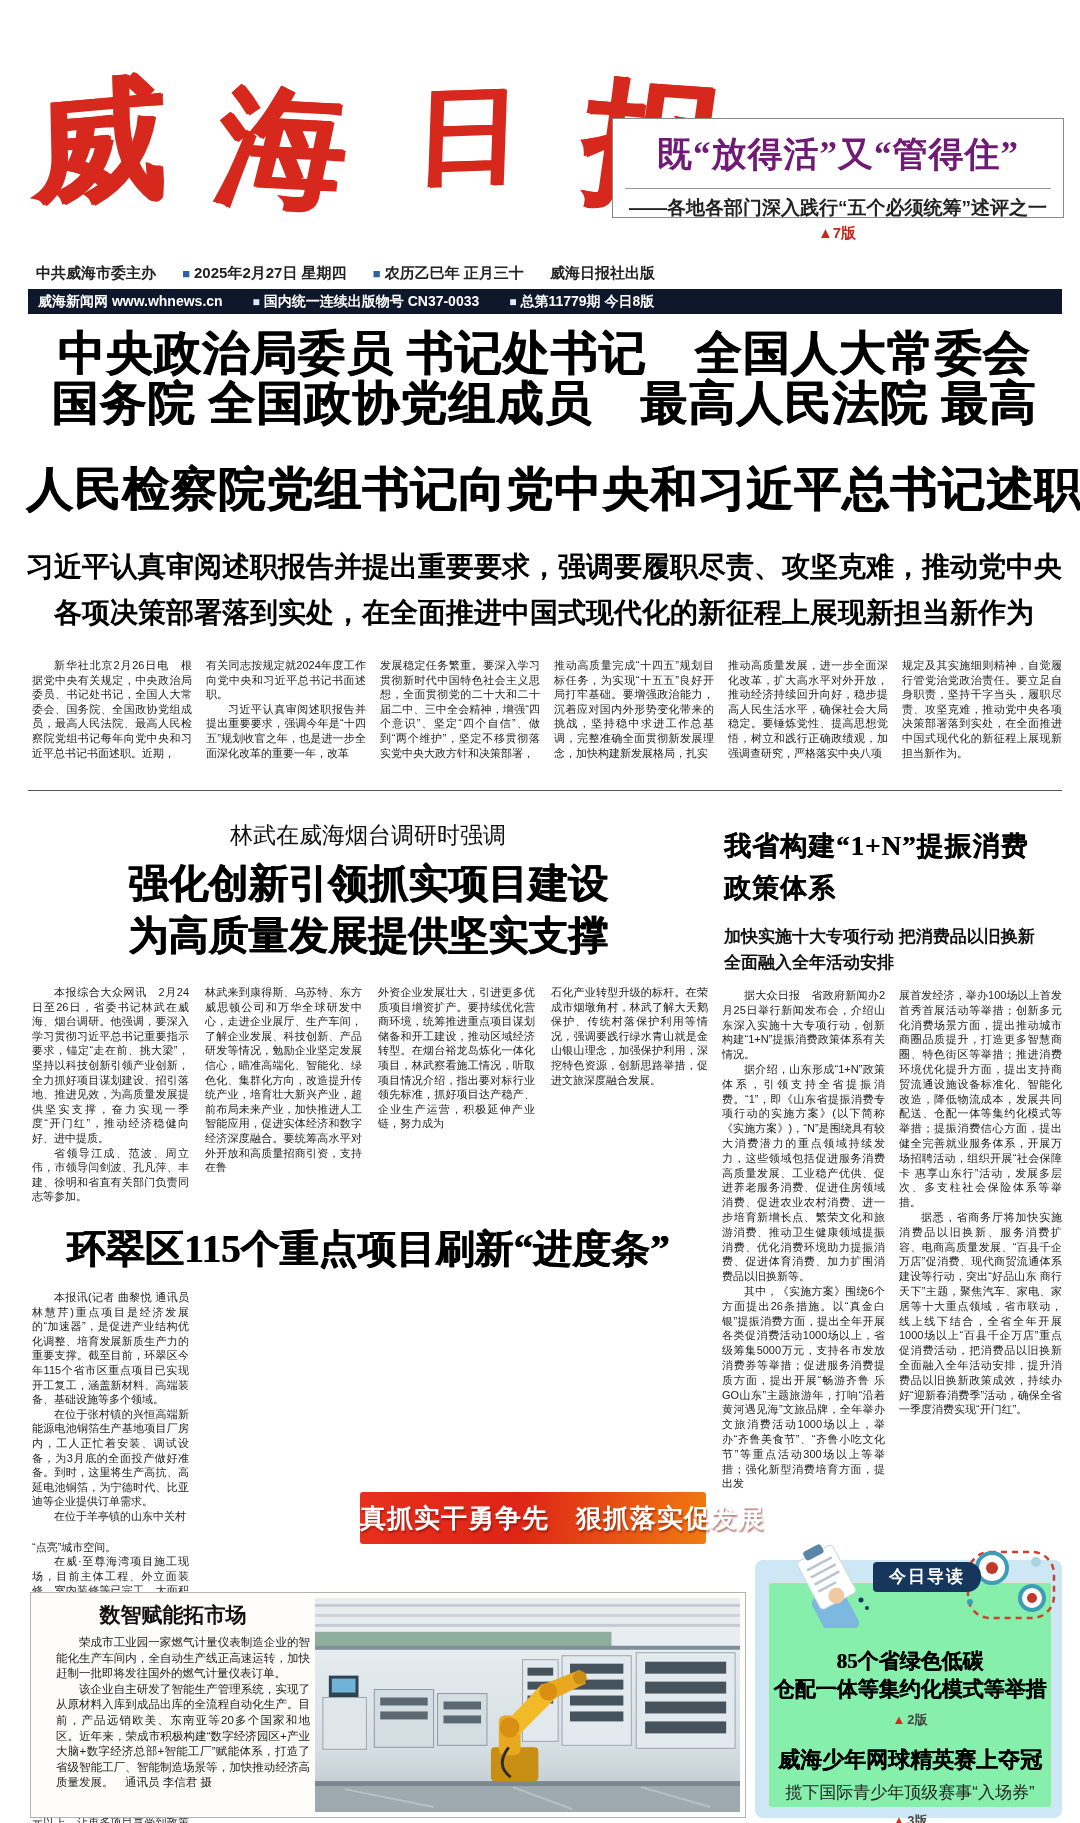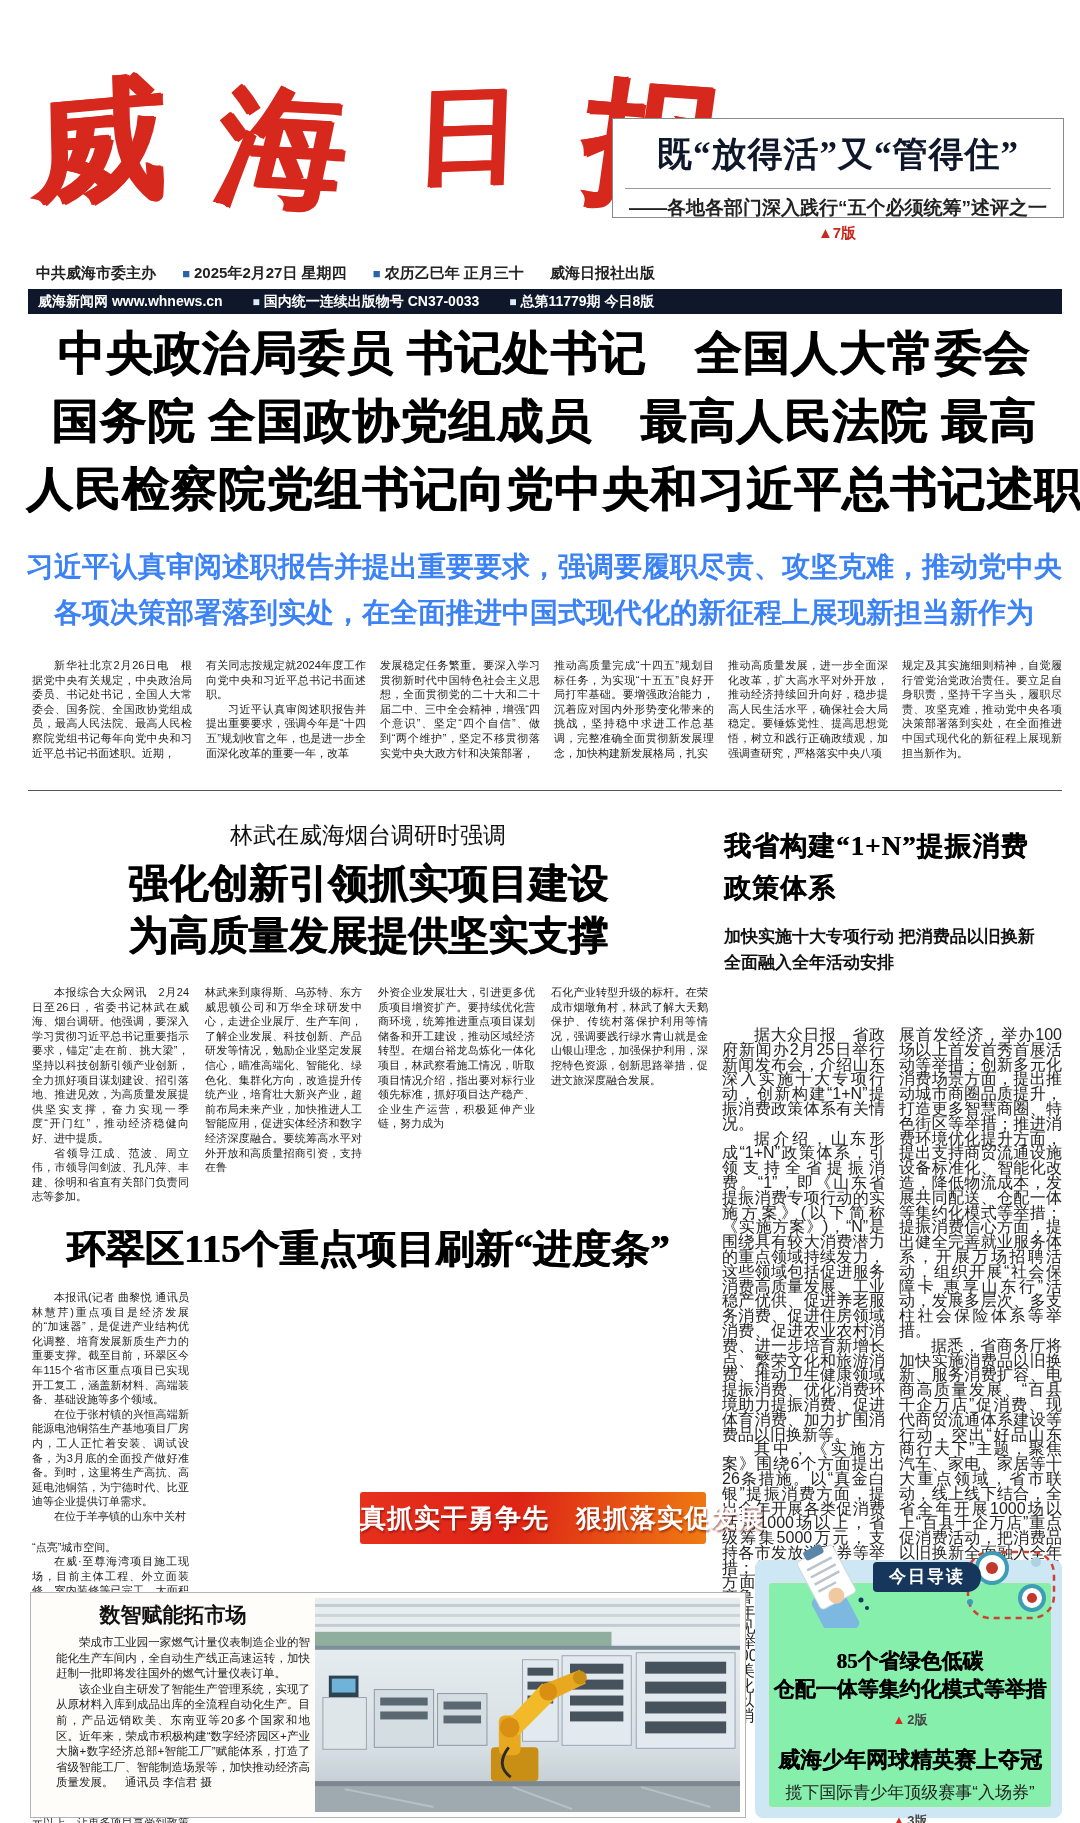--- a/index.html
+++ b/index.html
@@ -11,43 +11,43 @@
             font-family:"DejaVu Serif","Liberation Serif",serif;font-weight:900;font-size:128px;
             line-height:178px;letter-spacing:6px;transform:skewX(-4deg);white-space:nowrap;}
   .mc{display:inline-block;text-shadow:2px 1px 0 #d7281d,-1px 0 0 #d7281d;}
   .mc0{transform:rotate(-5deg) scale(1.04);}
   .mc1{transform:rotate(3deg) translateY(6px);}
   .mc2{transform:rotate(-2deg) scale(.82) translateY(-8px);}
   .mc3{transform:rotate(4deg) scale(1.05) translateY(2px);}
 
   
   .tr-box{position:absolute;left:612px;top:118px;width:450px;height:98px;border:1px solid #8a8a8a;background:#fff;}
-  .tr-title{margin-top:12px;text-align:center;font-weight:900;font-size:35px;color:#0f172a;
+  .tr-title{margin-top:12px;text-align:center;font-weight:900;font-size:35px;color:#701a75;
             font-family:"Liberation Serif","DejaVu Serif",serif;letter-spacing:1px;}
   .tr-sub{margin:10px 12px 0 12px;border-top:1px solid #999;padding-top:6px;text-align:center;
           font-size:19px;font-weight:600;color:#222;}
   .tr-page{position:absolute;left:612px;top:224px;width:450px;text-align:center;font-size:15px;
            font-weight:bold;color:#c8271d;}
 
   
   .info{position:absolute;left:36px;top:264px;width:1000px;font-size:15px;font-weight:bold;color:#222;white-space:nowrap;}
   .info .gap{display:inline-block;width:22px;}
   .sq{color:#2a63a8;font-size:13px;margin-right:4px;}
   .bluebar{position:absolute;left:28px;top:289px;width:1034px;height:25px;background:#0f172a;color:#fff;
            font-size:14px;font-weight:bold;line-height:25px;padding-left:10px;box-sizing:border-box;white-space:nowrap;}
   .bluebar .gap{display:inline-block;width:26px;}
   .sq-light{color:#dcebfa;font-size:12px;margin-right:4px;}
 
   
   .lead-h{position:absolute;left:26px;width:1036px;text-align:center;color:#000;
           font-family:"Liberation Serif","DejaVu Serif",serif;font-weight:900;font-size:47px;
           letter-spacing:1px;white-space:nowrap;text-shadow:1px 0 0 #000;}
-  .lh1{top:322px;} .lh2{top:390px;} .lh3{top:458px;}
+  .lh1{top:322px;} .lh2{top:372px;} .lh3{top:458px;}
   .lead-sub{position:absolute;left:26px;width:1036px;text-align:center;font-weight:bold;font-size:28px;
-            color:#3b82f6;white-space:nowrap;}
+            color:#000000;white-space:nowrap;}
   .ls1{top:548px;} .ls2{top:594px;}
   .cols{position:absolute;display:flex;}
   .col{font-size:11px;line-height:14.6px;text-align:justify;color:#222;}
   .col p{margin:0;text-indent:2em;}
   .col.cont p:first-child{text-indent:0;}
   .lead-cols{left:32px;top:658px;width:1030px;gap:14px;}
   .lead-cols .col{width:160px;flex:0 0 160px;}
   .rule1{position:absolute;left:28px;top:790px;width:1034px;border-top:1px solid #555;}
 
   
@@ -58,21 +58,21 @@
   .lw-cols{left:32px;top:985px;width:676px;gap:16px;}
   .lw-cols .col{width:157px;flex:0 0 157px;}
 
   
   .xf-h{position:absolute;left:724px;width:340px;color:#000;font-family:"Liberation Serif","DejaVu Serif",serif;
         font-weight:900;font-size:27px;letter-spacing:1px;text-shadow:0.5px 0 0 #000;white-space:nowrap;}
   .xfh1{top:828px;} .xfh2{top:870px;}
   .xf-sub{position:absolute;left:724px;width:340px;font-size:17px;font-weight:bold;color:#111;white-space:nowrap;}
   .xfs1{top:925px;} .xfs2{top:951px;}
   .xf-cols{left:722px;top:988px;width:340px;gap:14px;}
-  .xf-cols .col{width:163px;flex:0 0 163px;font-size:16px;line-height:14.8px;margin-top:40px;}
+  .xf-cols .col{width:163px;flex:0 0 163px;font-size:11px;line-height:14.8px;}
 
   
   .hc-h{position:absolute;left:30px;top:1222px;width:676px;text-align:center;color:#000;
         font-family:"Liberation Serif","DejaVu Serif",serif;font-weight:900;font-size:39px;text-shadow:1px 0 0 #000;white-space:nowrap;}
   .hc-cols{left:32px;top:1290px;width:676px;gap:16px;flex-direction:column;}
   .hc-cols .col{width:157px;flex:0 0 157px;}
   .banner{position:absolute;left:360px;top:1492px;width:346px;height:52px;
           background:linear-gradient(100deg,#e8301e 0%,#dd2416 45%,#ef7b12 100%);
           color:#fff;font-weight:900;font-size:26px;text-align:center;line-height:52px;letter-spacing:1px;
           text-shadow:1px 2px 2px rgba(110,10,0,.55);border-radius:3px;white-space:nowrap;}

